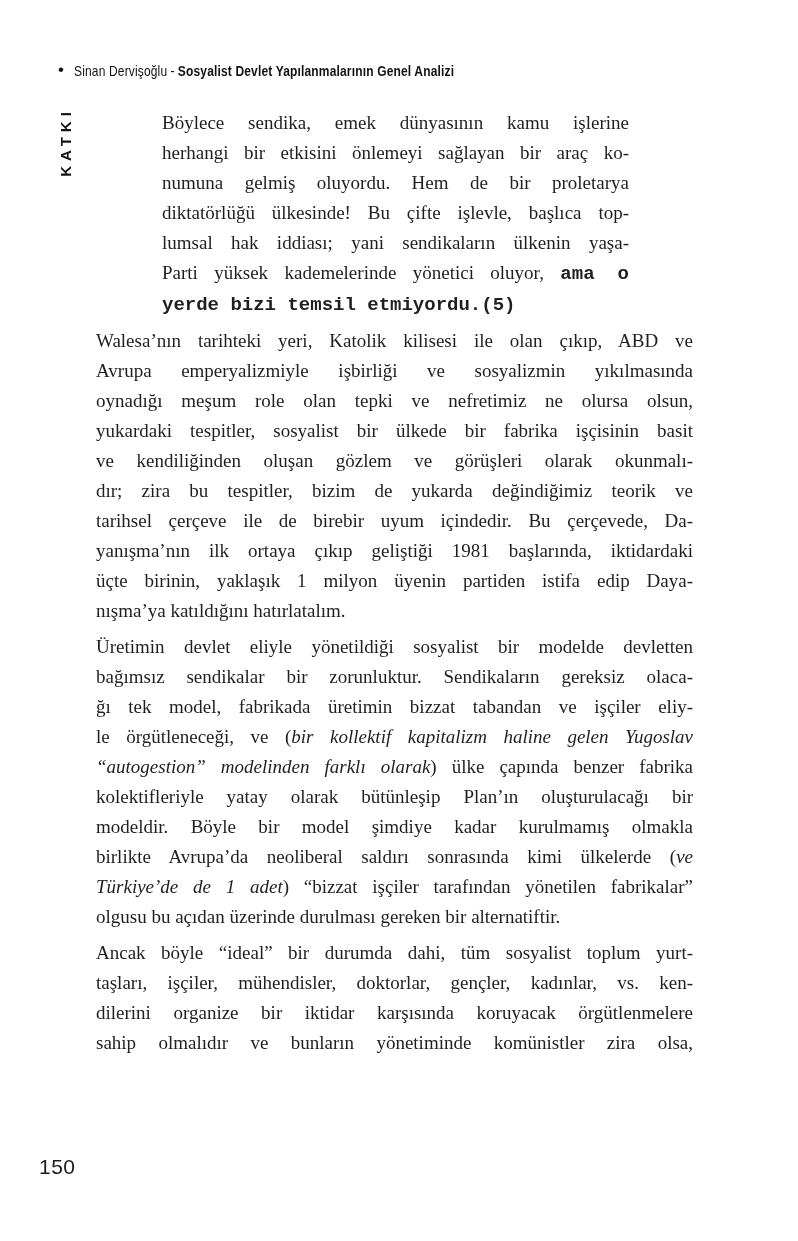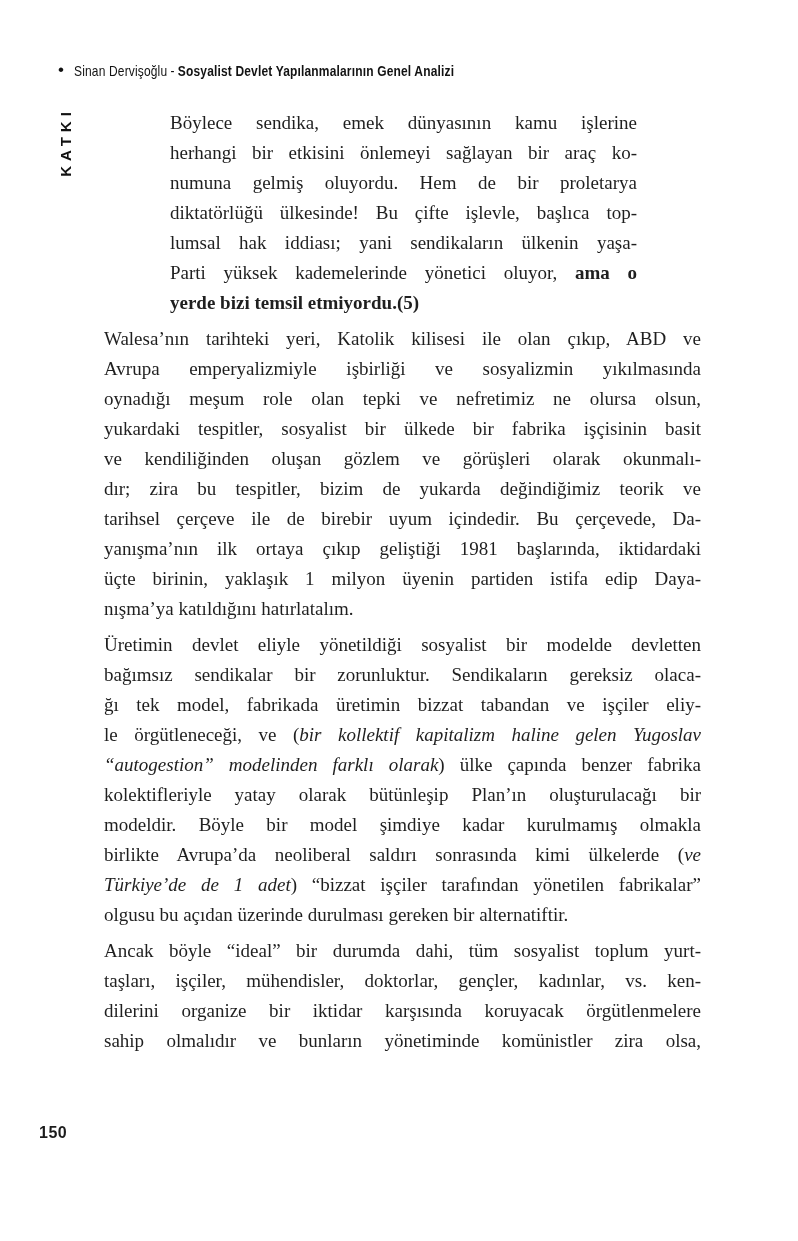--- a/index.html
+++ b/index.html
@@ -44,21 +44,21 @@
     font-family: "Liberation Sans", sans-serif;
     font-weight: 800;
     font-size: 15px;
     letter-spacing: 5px;
     color: #121212;
   }
 
   
   .content {
     position: absolute;
-    left: 104px; top: 108px;
+    left: 96px; top: 108px;
     width: 597px;
     font-size: 19px;
     line-height: 30px;
   }
   .quote {
     margin-left: 66px;
     width: 467px;
     margin-bottom: 4px;
   }
   .para { margin-top: 6px; }
@@ -66,30 +66,30 @@
   .tline {
     text-align: justify;
     text-align-last: justify;
     -moz-text-align-last: justify;
     white-space: normal;
   }
   .tline-last {
     text-align-last: left;
     -moz-text-align-last: left;
   }
-  .b { font-weight: bold; }
+  .b { font-weight: bold; font-family: Liberation Mono, monospace; }
   .i { font-style: italic; }
 
   
   .pagenum {
     position: absolute;
-    left: 39px; top: 1124px;
+    left: 39px; top: 1155px;
     font-family: "Liberation Sans", sans-serif;
-    font-weight: 700;
-    font-size: 16px;
+    font-weight: 400;
+    font-size: 21px;
     color: #1c1c1c;
     letter-spacing: 0.5px;
   }
 </style>
 </head>
 <body>
 
 <div class="page">
 
   <div class="header">

